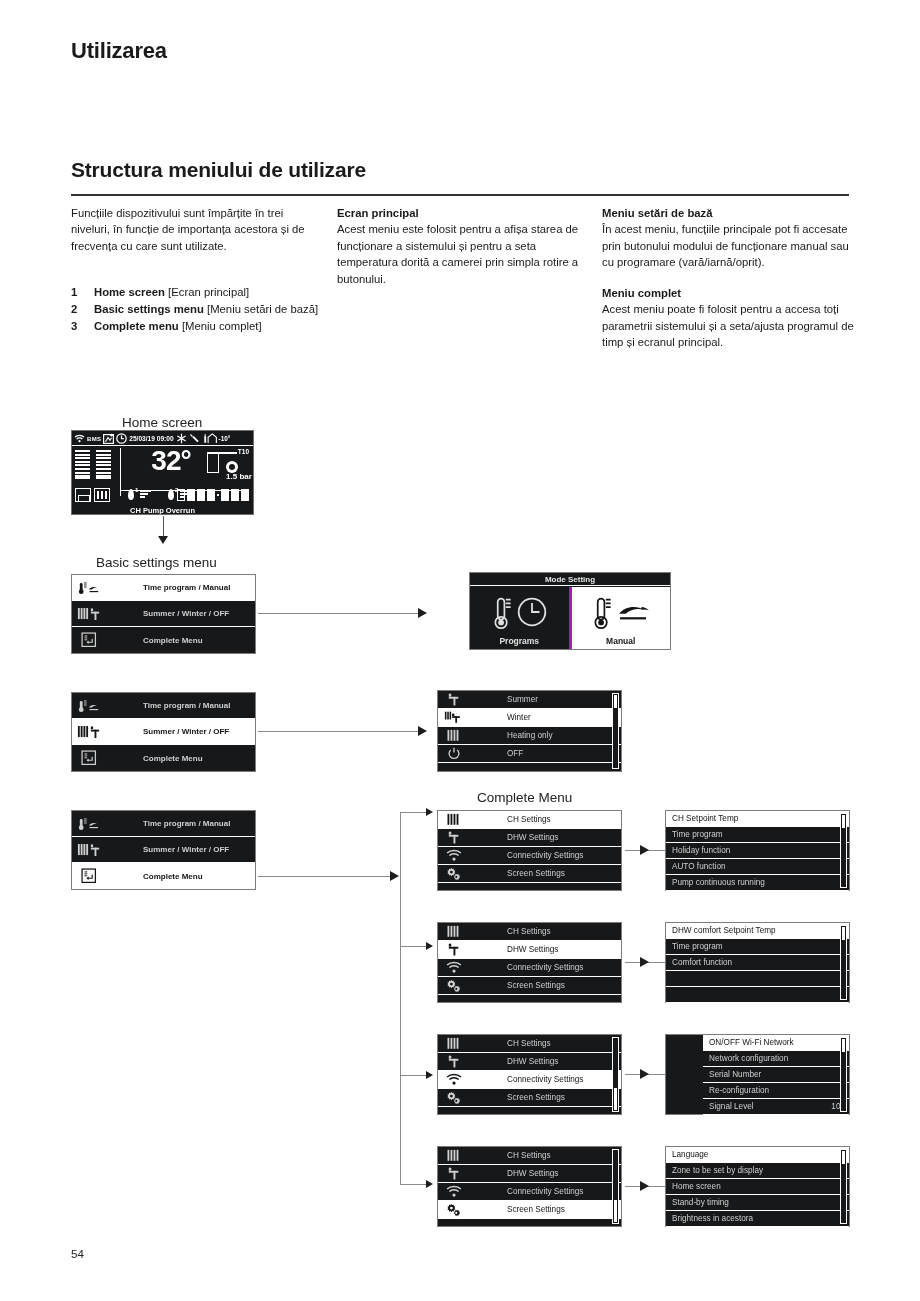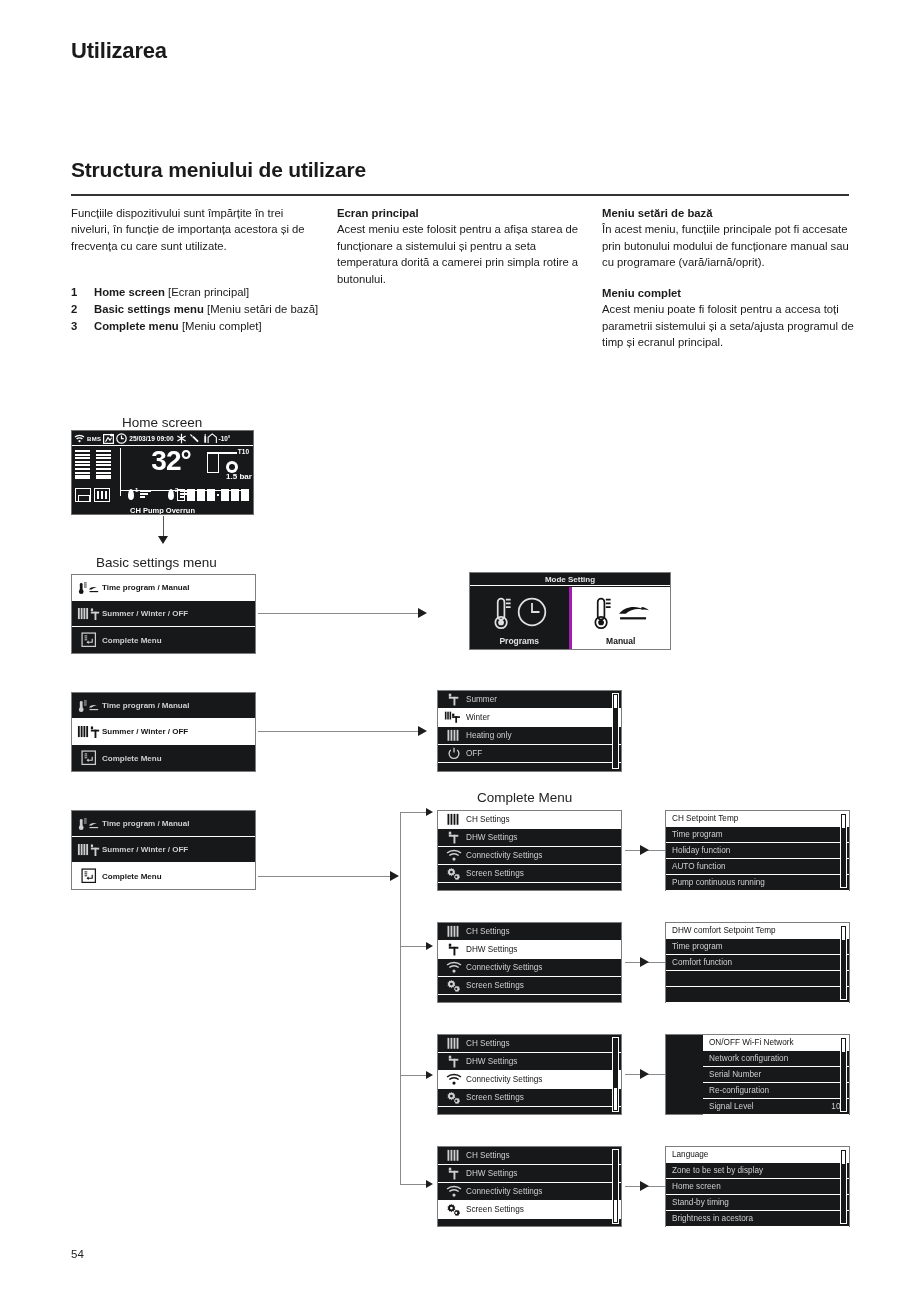--- a/index.html
+++ b/index.html
@@ -117,21 +117,21 @@
     position:absolute; left:0; right:0; bottom:-1px; text-align:center;
     font-size:7.5px; color:#fff; font-weight:bold;
   }
 
   
   .mlist { position:absolute; background:#17181a; border:1px solid #7d7d7d; }
   .mrow {
     position:relative; display:flex; align-items:center;
     color:#cfcfcf; font-size:8px; font-weight:bold;
     border-bottom:1px solid #ffffff;
-    height:26px; padding:0 4px;
+    height:26px; padding:0 4px;gap:41px;
   }
   .mrow:last-child { border-bottom:none; }
   .mrow.sel { background:#ffffff; color:#141414; }
   .mrow .ic { width:26px; flex:0 0 26px; display:flex; align-items:center; justify-content:center; }
   .mrow .lb { flex:1; white-space:nowrap; }
   .mrow .vl { margin-left:auto; padding-left:6px; }
 
   
   .mlist.small .mrow { height:16px; font-size:8.2px; font-weight:normal; padding:0 4px; }
   .mlist.small .mrow .lb { padding-left:2px; }

